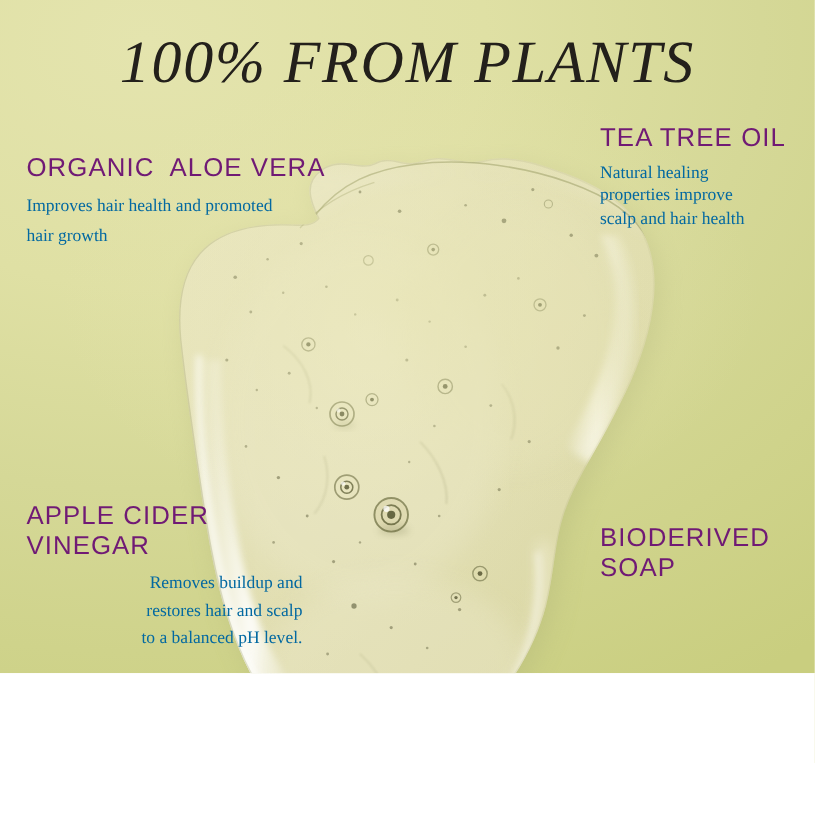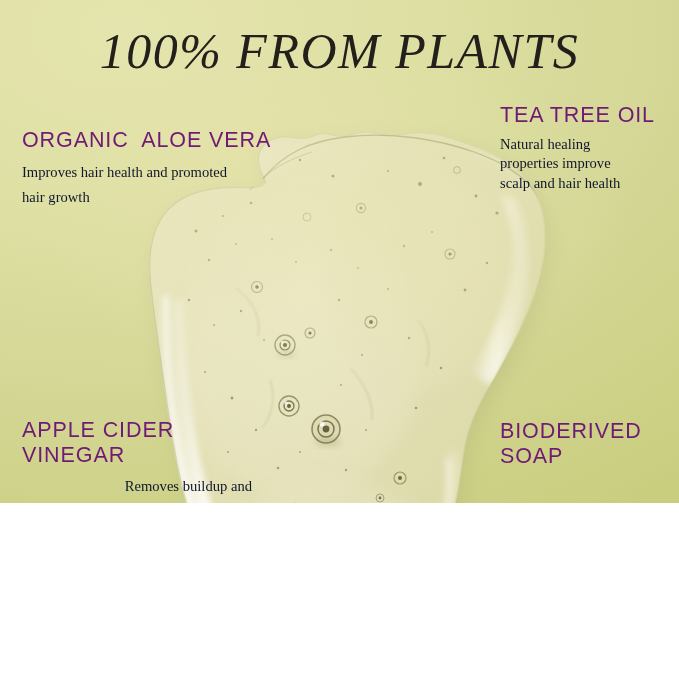--- a/index.html
+++ b/index.html
@@ -4,21 +4,21 @@
 <title>100% FROM PLANTS</title>
 <style>
   html, body {
     margin: 0;
     padding: 0;
     background: #ffffff;
   }
   #poster {
     position: relative;
     width: 679px;
-    height: 503px;
+    height: 561px;
     overflow: hidden;
     background: #dfe0a4;
     font-family: "Liberation Sans", sans-serif;
     -webkit-font-smoothing: antialiased;
   }
   
   .bg-base {
     position: absolute;
     inset: 0;
     background:
@@ -63,27 +63,27 @@
     line-height: 1.17;
     color: #701a75;
     white-space: pre-wrap;
   }
   .block p {
     margin: 0;
     font-family: "Liberation Serif", "DejaVu Serif", serif;
     font-weight: 400;
     font-size: 14.6px;
     line-height: 1.72;
-    color: #0f172a;
+    color: #0369a1;
     white-space: pre-line;
   }
   #b-aloe      { left: 22px;  top: 128px; width: 268px; }
   #b-teatree   { left: 500px; top: 103px; width: 175px; }
   #b-acv       { left: 22px;  top: 418px; width: 230px; }
-  #b-soap      { left: 500px; top: 419px; width: 175px; }
+  #b-soap      { left: 500px; top: 436px; width: 175px; }
   #b-teatree p { line-height: 1.32; }
   #b-soap    p { line-height: 1.42; }
   #b-acv     p { line-height: 1.55; text-align: right; }
 </style>
 </head>
 <body>
 
 <div id="poster">
 
   <div class="bg-base"></div>

